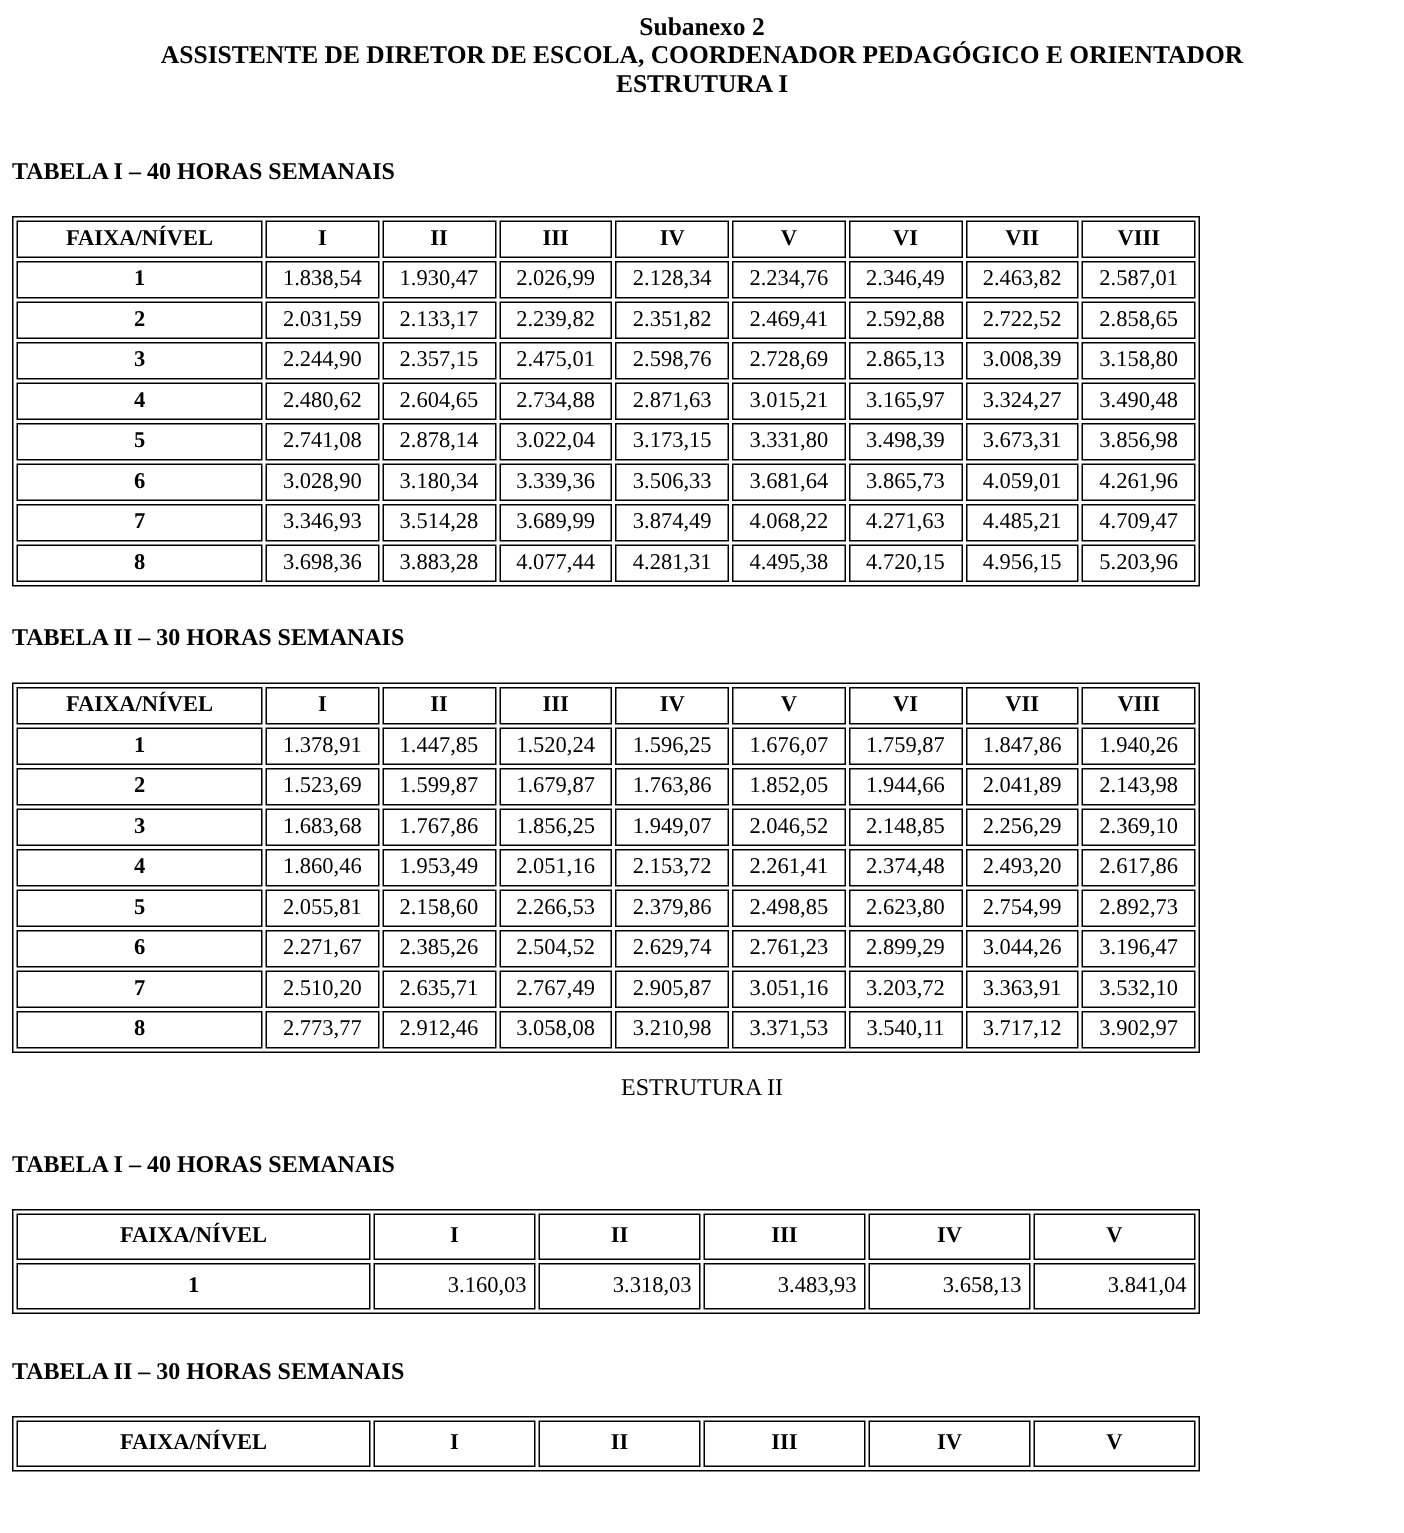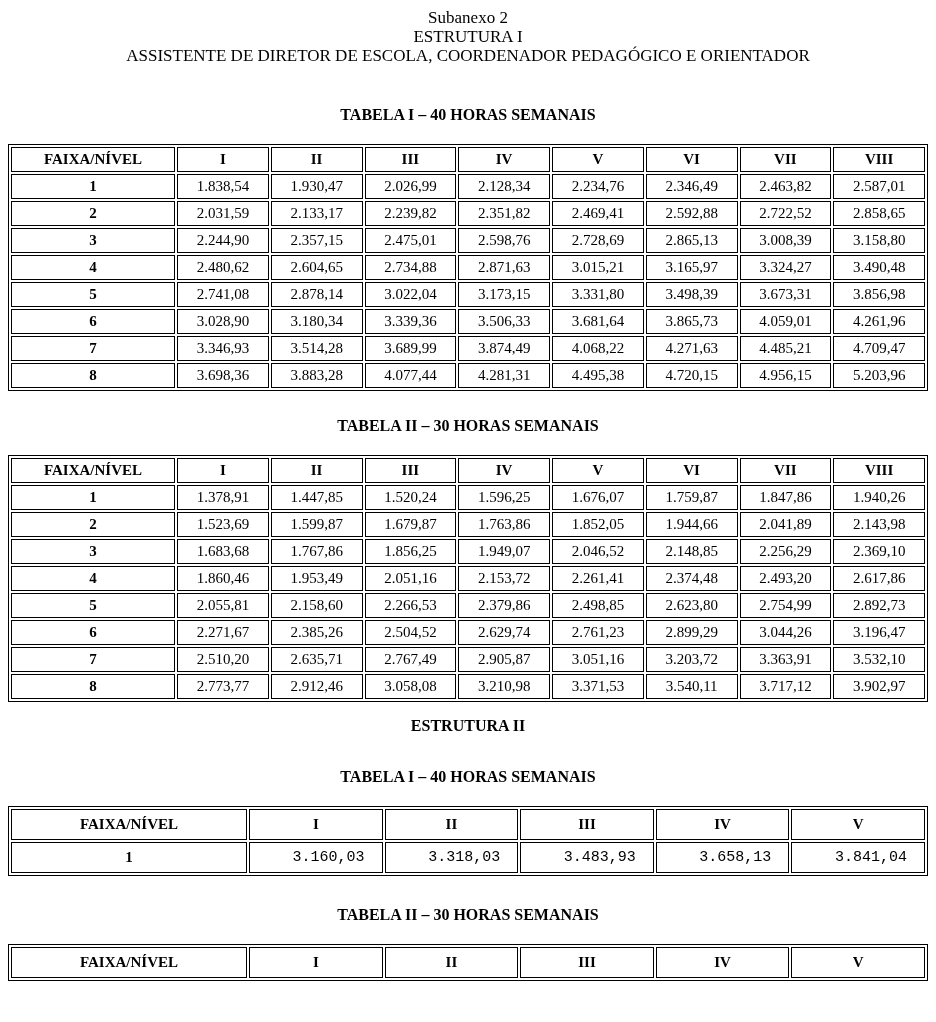--- a/index.html
+++ b/index.html
@@ -11,47 +11,46 @@
     width: 936px;
     font-family: "Liberation Serif", "DejaVu Serif", serif;
     color: #000;
   }
   .page {
     width: 920px;
     padding: 6px 8px 10px 8px;
   }
   .title-block {
     text-align: center;
-    font-weight: normal;
+    font-weight: bold;
     font-size: 17px;
     line-height: 19px;
     margin-top: 2px;
   }
   .title-line { white-space: nowrap; }
   .caption {
-    text-align: center;
     font-weight: bold;
     font-size: 16px;
     line-height: 18px;
     white-space: nowrap;
   }
   .caption-1 { margin-top: 41px; }
   .caption-2 { margin-top: 26px; }
   .section-heading {
     text-align: center;
-    font-weight: bold;
+    font-weight: normal;
     font-size: 16px;
     line-height: 19px;
     margin-top: 14px;
   }
   .caption-3 { margin-top: 33px; }
   .caption-4 { margin-top: 30px; }
 
   table.grid {
-    width: 920px;
+    width: 792px;
     margin-top: 20px;
     border: 1px solid #000;
     border-collapse: separate;
     border-spacing: 2px;
     table-layout: fixed;
   }
   table.grid th, table.grid td {
     border: 1px solid #000;
     font-size: 15px;
     overflow: hidden;
@@ -66,31 +65,31 @@
     font-weight: bold;
     text-align: center;
   }
   
   table.tbl9 th, table.tbl9 td { height: 21px; }
   table.tbl9 th:first-child, table.tbl9 td:first-child { width: 160px; }
   table.tbl9 td.val { text-align: center; }
   
   table.tbl6 th, table.tbl6 td { height: 27px; }
   table.tbl6 th:first-child, table.tbl6 td:first-child { width: 232px; }
-  table.tbl6 td.val { text-align: right; padding-right: 17px; font-family: Liberation Mono, monospace; }
+  table.tbl6 td.val { text-align: right; padding-right: 5px; }
 </style>
 </head>
 <body>
 
 <div class="page">
 
   <div class="title-block">
     <div class="title-line">Subanexo 2</div>
+    <div class="title-line">ASSISTENTE DE DIRETOR DE ESCOLA, COORDENADOR PEDAGÓGICO E ORIENTADOR</div>
     <div class="title-line">ESTRUTURA I</div>
-    <div class="title-line">ASSISTENTE DE DIRETOR DE ESCOLA, COORDENADOR PEDAGÓGICO E ORIENTADOR</div>
   </div>
 
   <div class="caption caption-1">TABELA I – 40 HORAS SEMANAIS</div>
   <table class="grid tbl9">
       <thead>
         <tr>
           <th>FAIXA/NÍVEL</th>
           <th>I</th>
           <th>II</th>
           <th>III</th>

